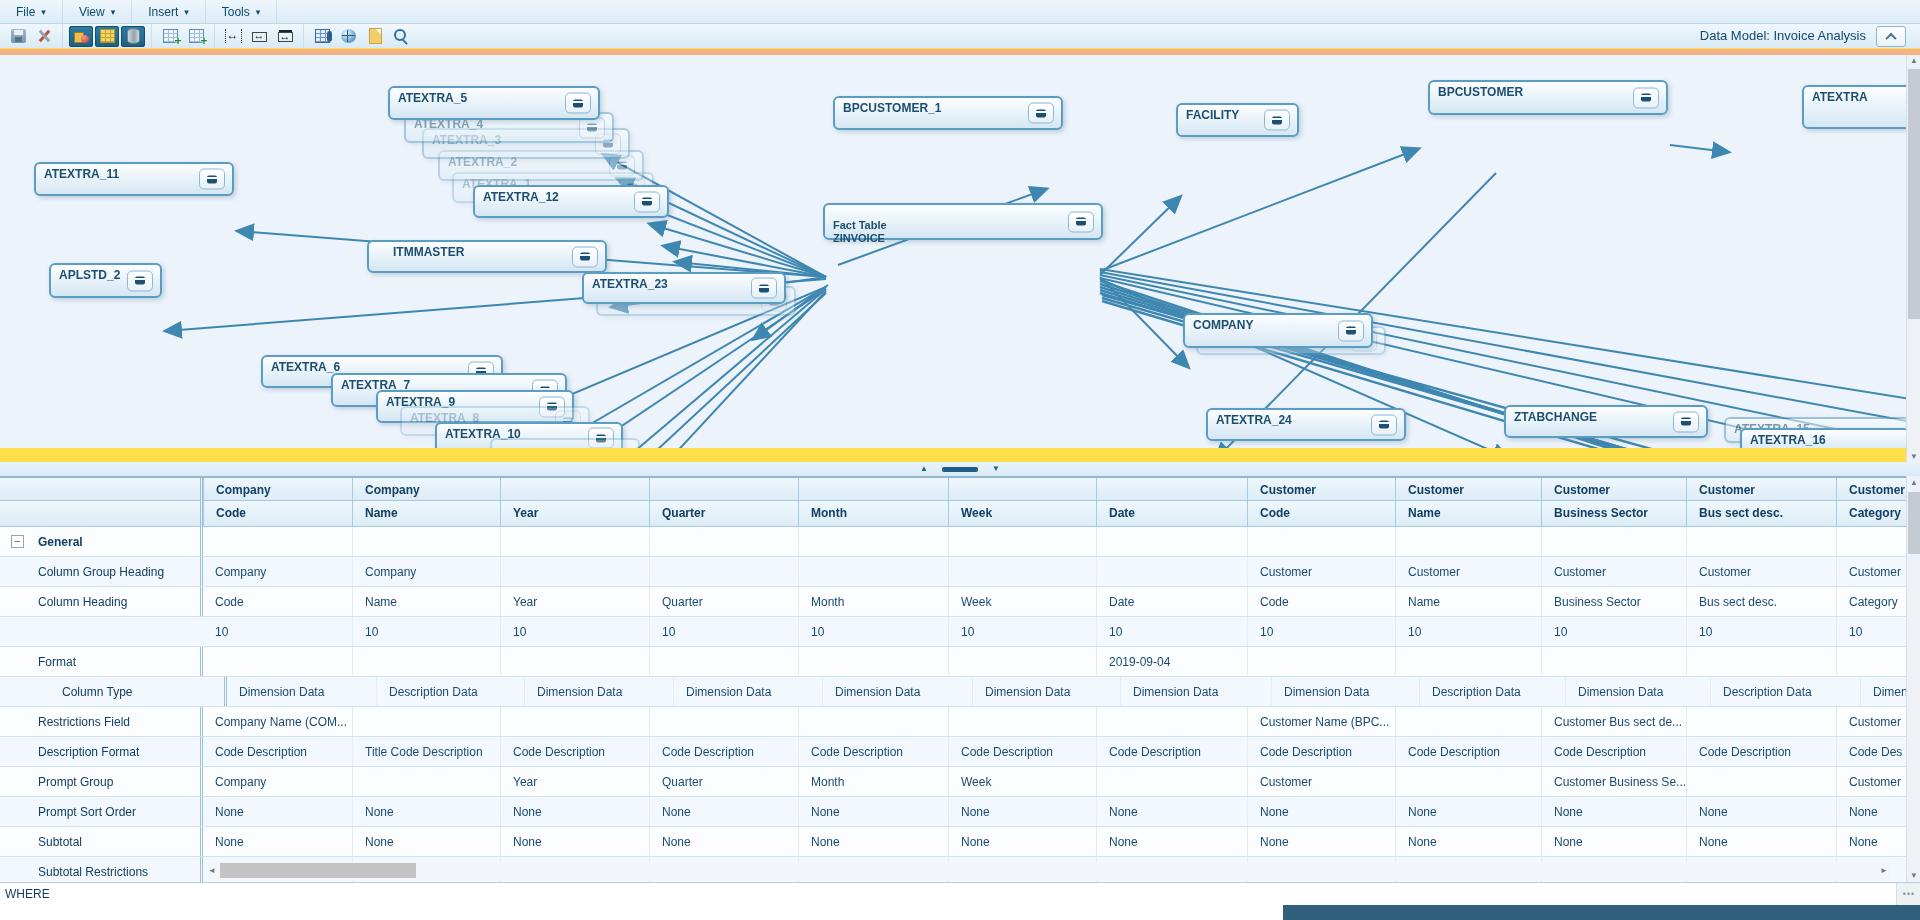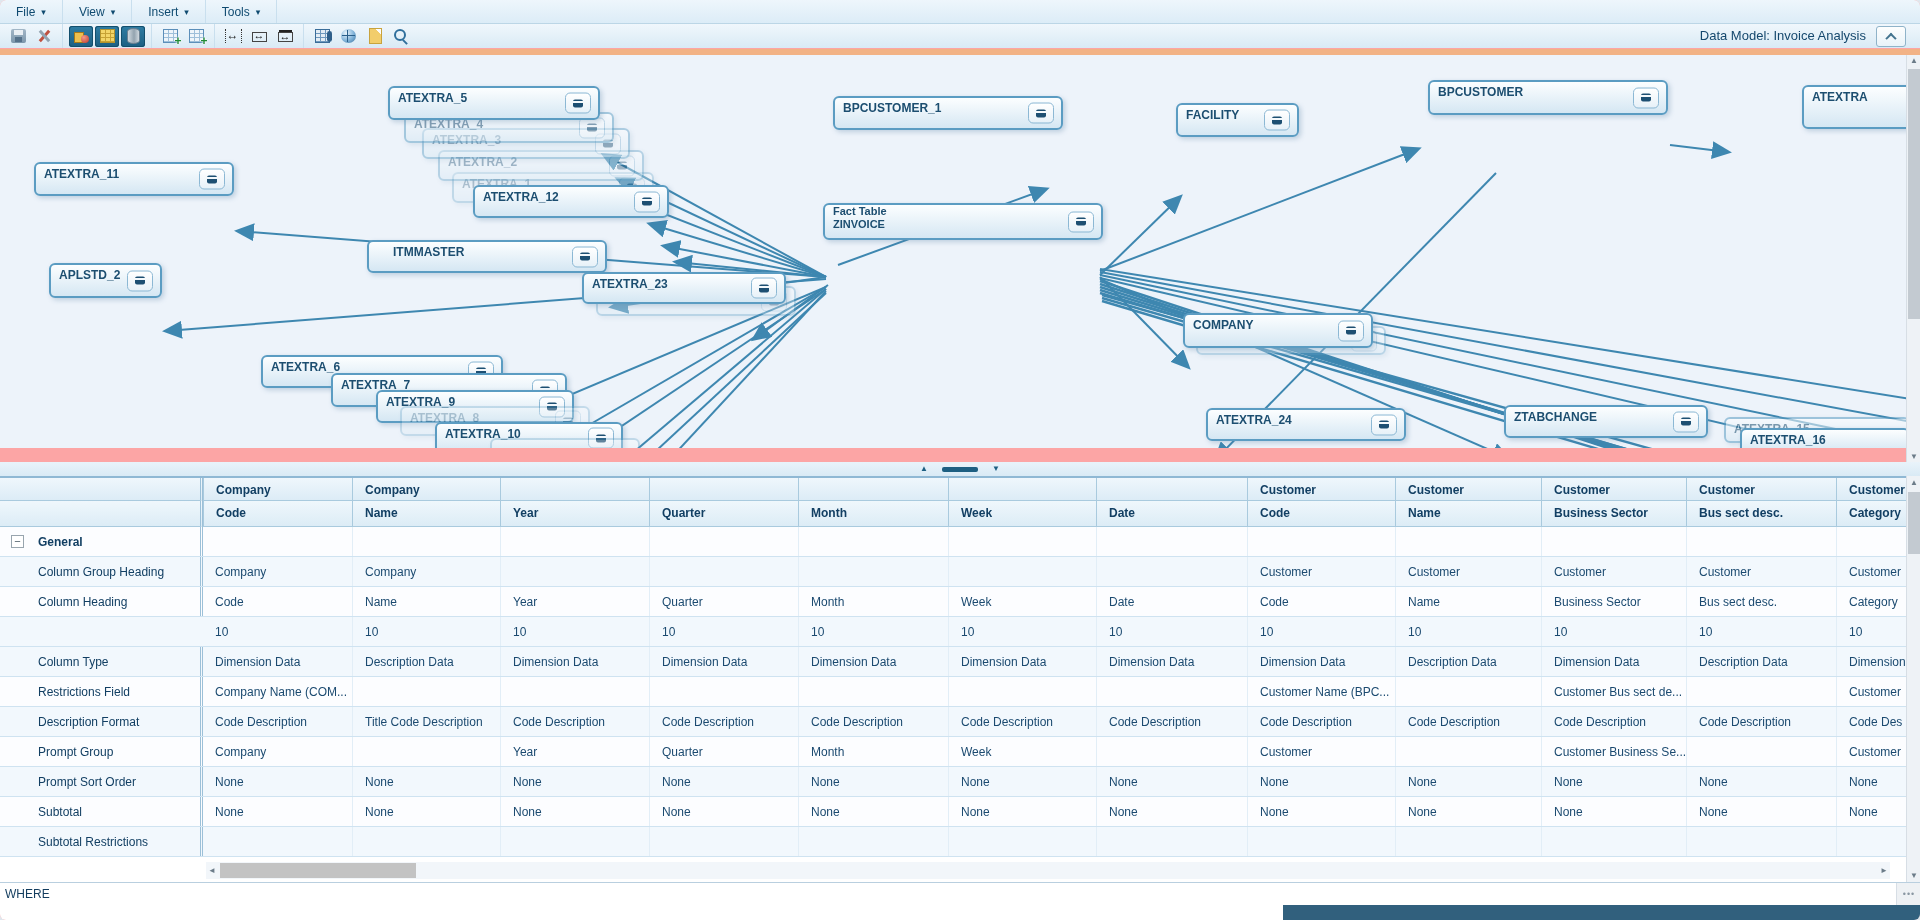--- a/index.html
+++ b/index.html
@@ -1,16 +1,16 @@
 <!DOCTYPE html>
 <html><head>
 <meta charset="utf-8">
 <style>
   html,body{margin:0;padding:0;background:#dfe7ee;font-family:"Liberation Sans",sans-serif;}
-  #app{position:relative;width:1920px;height:920px;background:#fca5a5;overflow:hidden;font-size:12px;color:#15486d;border-radius:6px;}
+  #app{position:relative;width:1920px;height:920px;background:#fde047;overflow:hidden;font-size:12px;color:#15486d;}
   
   #menubar{position:absolute;left:0;top:0;width:1920px;height:23px;background:linear-gradient(#eef6fc,#dcecf7);border-bottom:1px solid #bcd6e6;display:flex;align-items:stretch;}
   .menu-item{display:flex;align-items:center;gap:6px;padding:0 16px;border-right:1px solid #c9dfee;color:#0f4a70;cursor:default;}
   .menu-item .caret{font-size:9px;color:#0f4a70;}
   
   #toolbar{position:absolute;left:0;top:24px;width:1920px;height:24px;background:linear-gradient(#f0f7fc,#d9eaf5);display:flex;align-items:center;}
   .tgroup{display:flex;align-items:center;gap:2px;padding:0 6px;height:24px;border-right:1px solid #c9dfee;}
   .tgroup:last-of-type{border-right:none;}
   .tbtn{width:24px;height:21px;display:flex;align-items:center;justify-content:center;border-radius:3px;position:relative;}
   .tbtn.active{background:linear-gradient(#2f7da3,#1c5f83);box-shadow:inset 0 0 0 1px #134f6d;}
@@ -44,21 +44,21 @@
   .ic-zoom::after{right:0;bottom:0;width:6px;height:2px;background:#2f6f9c;transform:rotate(45deg);}
   #dm-label{position:absolute;right:54px;top:28px;font-size:13px;color:#15486d;}
   #collapse-btn{position:absolute;right:14px;top:26px;width:28px;height:19px;border:1px solid #8fb3c9;border-radius:3px;background:linear-gradient(#fdfefe,#e9f3f9);display:flex;align-items:center;justify-content:center;}
   #collapse-btn span{width:6px;height:6px;border-top:2px solid #44748f;border-left:2px solid #44748f;transform:rotate(45deg) translate(1px,1px);}
   #orange-strip{position:absolute;left:0;top:49px;width:1920px;height:6px;background:#f2b285;}
   
   #diagram{position:absolute;left:0;top:55px;width:1920px;height:393px;background:#edf3fa;overflow:hidden;}
   #arrow-svg{position:absolute;left:0;top:0;}
   .node{position:absolute;border:2px solid #5b9cc2;border-radius:6px;background:linear-gradient(#fcfeff,#d5e7f3);box-shadow:2px 2px 5px rgba(90,130,165,.32);box-sizing:border-box;}
   .node .lbl{display:block;padding:3px 30px 0 8px;font-weight:bold;font-size:12px;color:#1c4e70;white-space:nowrap;overflow:hidden;}
-  .node .lbl.two{padding-top:0;font-size:11px;line-height:13px;}
+  .node .lbl.two{padding-top:14px;font-size:11px;line-height:13px;}
   .nbtn{position:absolute;right:7px;top:50%;transform:translateY(-50%);width:24px;height:19px;border:1px solid #8cb8d4;border-radius:5px;background:linear-gradient(#ffffff,#e7f1f8);display:flex;align-items:center;justify-content:center;}
   .ng{width:10px;height:8px;border-radius:2px;background:linear-gradient(#1d4f72 0 2px,#f4f9fc 2px 4px,#1d4f72 4px);}
   #diag-vsb{position:absolute;left:1906px;top:55px;width:14px;height:407px;background:#eef2f6;border-left:1px solid #d7dee5;}
   #diag-vsb .thumb{position:absolute;left:1px;top:14px;width:12px;height:250px;background:#c3cad1;}
   #diag-vsb .arr-u{position:absolute;left:3px;top:1px;font-size:8px;color:#6c7c89;}
   #diag-vsb .arr-d{position:absolute;left:3px;bottom:1px;font-size:8px;color:#6c7c89;}
   
   #splitter{position:absolute;left:0;top:462px;width:1920px;height:14px;background:linear-gradient(#e9f3fa,#d9eaf5);display:flex;align-items:center;justify-content:center;gap:14px;}
   #splitter .tri{font-size:8px;color:#1d5f82;line-height:1;}
   #splitter .bar{width:36px;height:5px;background:#1d5f82;border-radius:2px;}
@@ -471,21 +471,36 @@
           <div class="vcell" style="width: 149px;">10</div>
           <div class="vcell" style="width: 150px;">10</div>
           <div class="vcell" style="width: 148px;">10</div>
           <div class="vcell" style="width: 151px;">10</div>
           <div class="vcell" style="width: 148px;">10</div>
           <div class="vcell" style="width: 146px;">10</div>
           <div class="vcell" style="width: 145px;">10</div>
           <div class="vcell" style="width: 150px;">10</div>
           <div class="vcell" style="width: 147px;">10</div>
         </div>
-        <div class="brow" style="background: rgb(242, 248, 253);">
+        <div class="brow" style="background: rgb(252, 253, 255);">
+          <div class="lcell" style="width: 203px;"><span>Format</span></div>
+          <div class="vcell" style="width: 149px;"></div>
+          <div class="vcell" style="width: 148px;"></div>
+          <div class="vcell" style="width: 149px;"></div>
+          <div class="vcell" style="width: 149px;"></div>
+          <div class="vcell" style="width: 150px;"></div>
+          <div class="vcell" style="width: 148px;"></div>
+          <div class="vcell" style="width: 151px;">2019-09-04</div>
+          <div class="vcell" style="width: 148px;"></div>
+          <div class="vcell" style="width: 146px;"></div>
+          <div class="vcell" style="width: 145px;"></div>
+          <div class="vcell" style="width: 150px;"></div>
+          <div class="vcell" style="width: 147px;"></div>
+        </div>
+        <div class="brow" style="background: rgb(242, 248, 253); padding-left: 24px;">
           <div class="lcell" style="width: 203px;"><span>Column Type</span></div>
           <div class="vcell" style="width: 149px;">Dimension Data</div>
           <div class="vcell" style="width: 148px;">Description Data</div>
           <div class="vcell" style="width: 149px;">Dimension Data</div>
           <div class="vcell" style="width: 149px;">Dimension Data</div>
           <div class="vcell" style="width: 150px;">Dimension Data</div>
           <div class="vcell" style="width: 148px;">Dimension Data</div>
           <div class="vcell" style="width: 151px;">Dimension Data</div>
           <div class="vcell" style="width: 148px;">Dimension Data</div>
           <div class="vcell" style="width: 146px;">Description Data</div>

